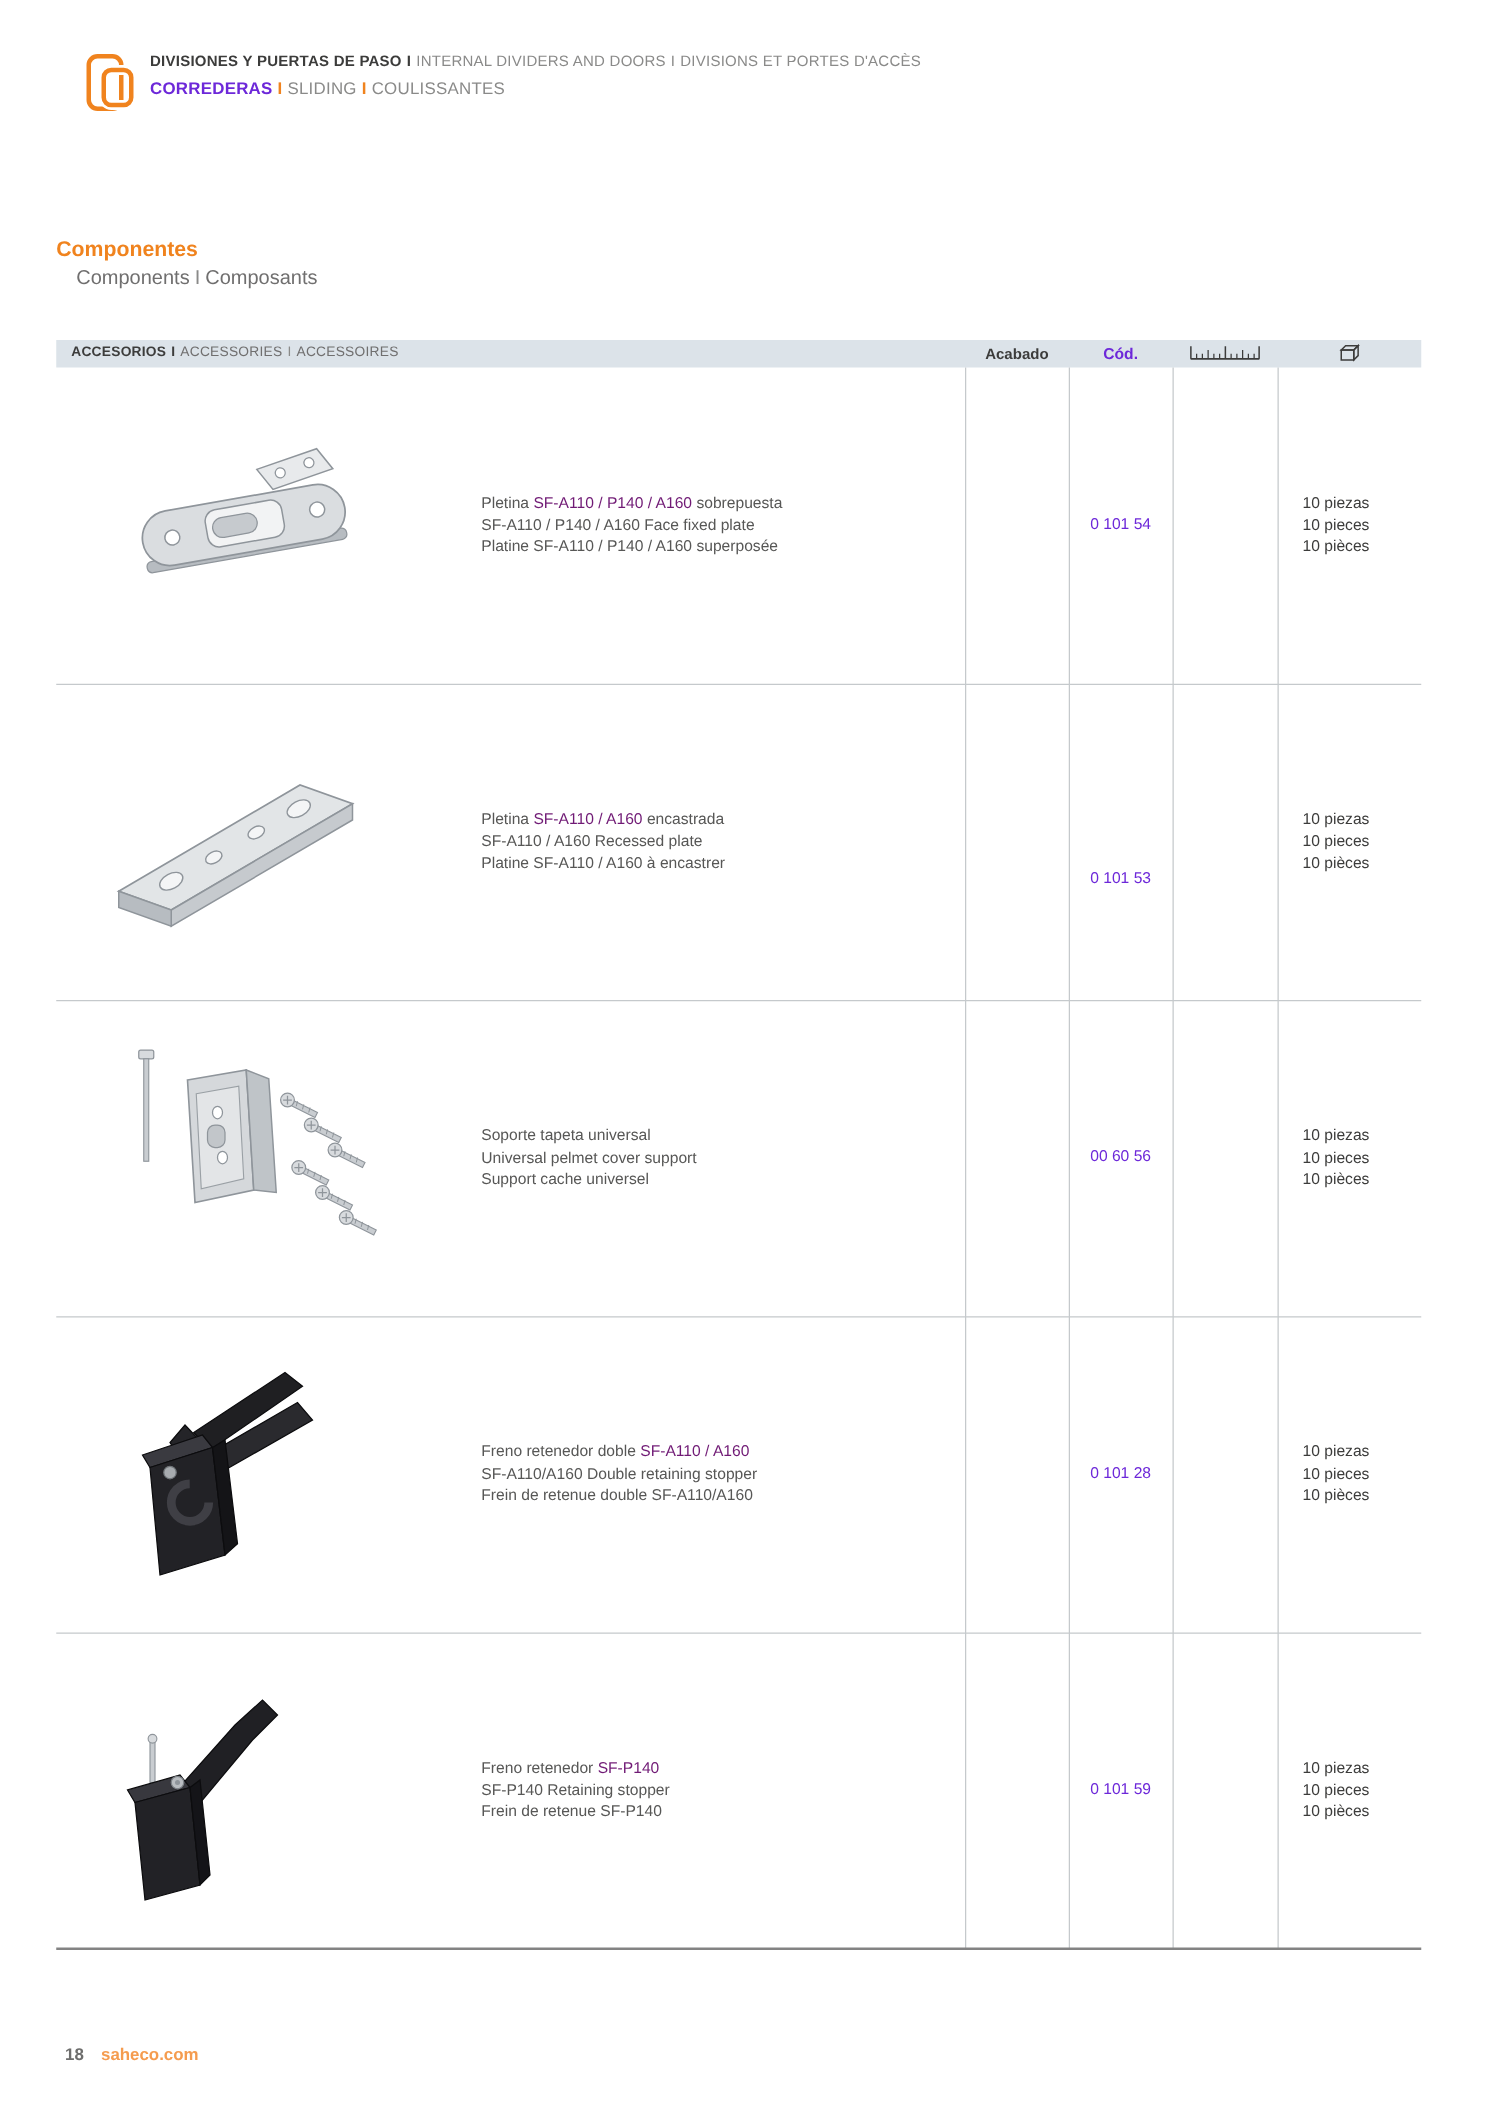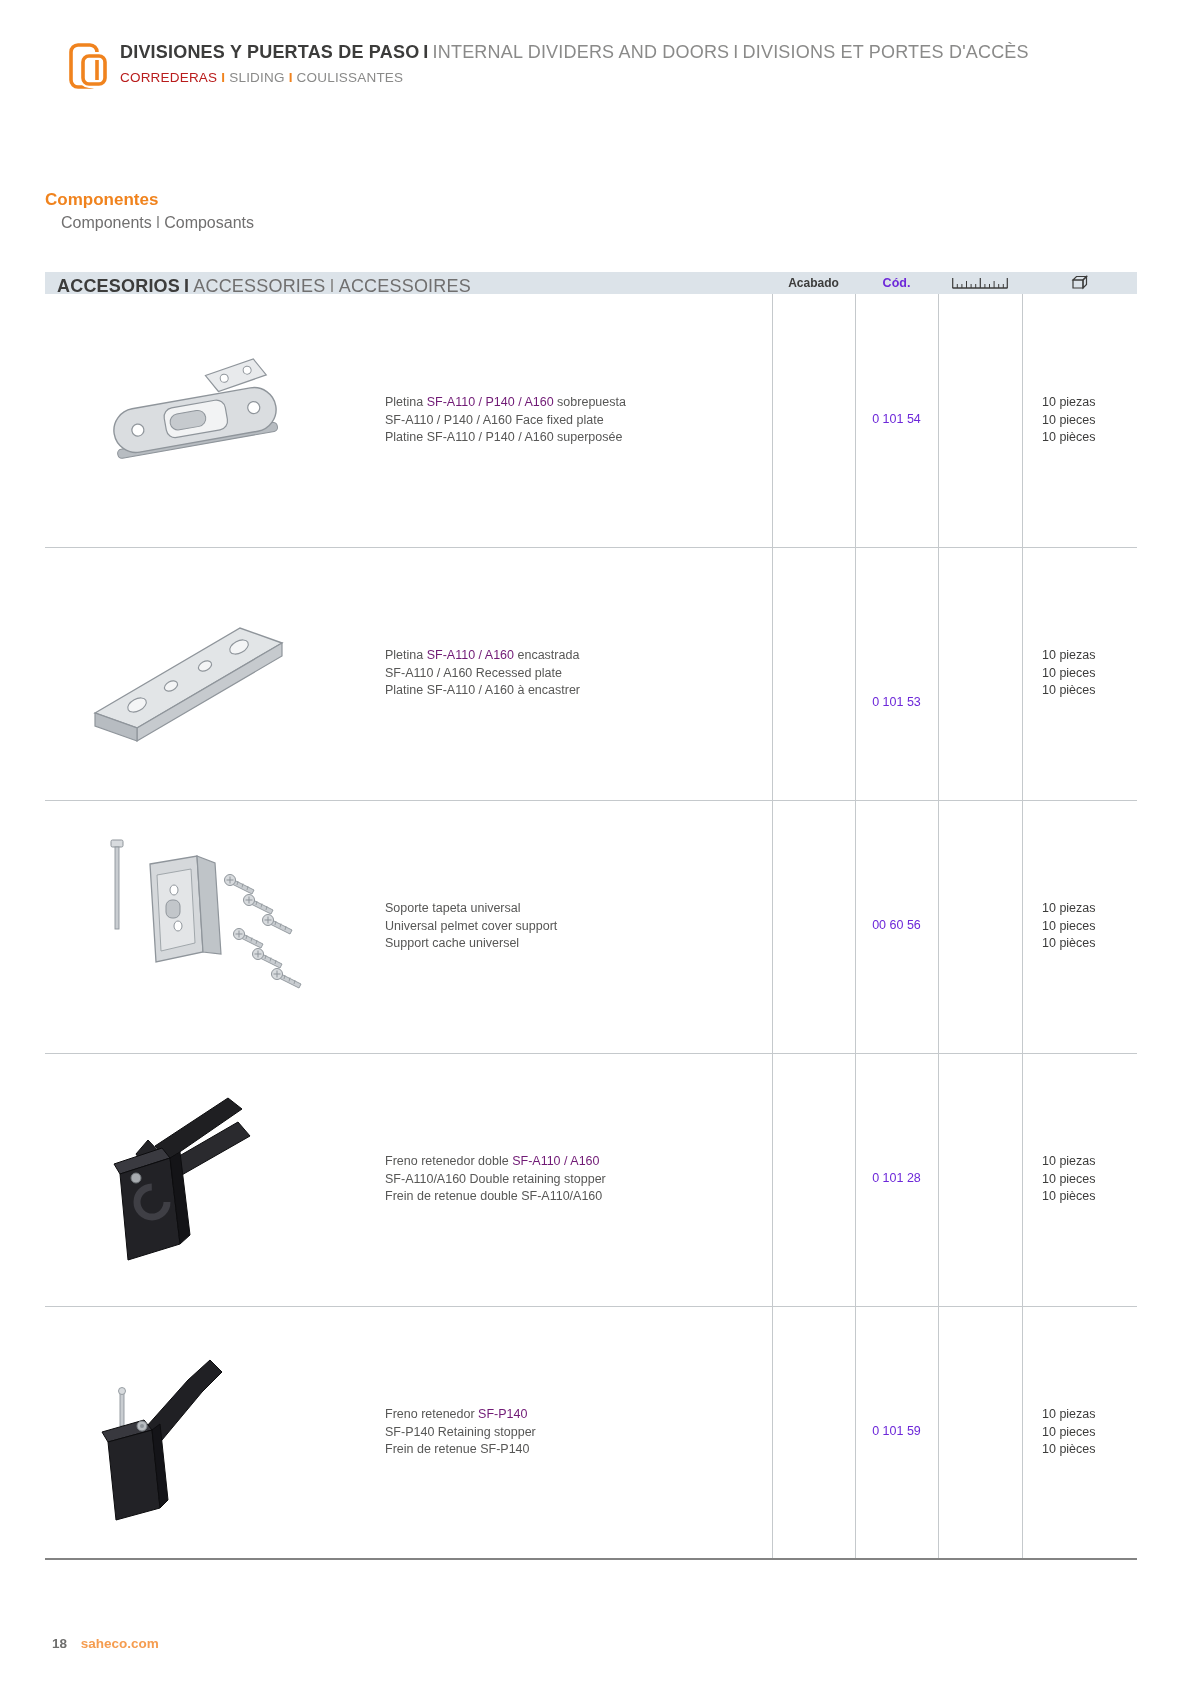--- a/index.html
+++ b/index.html
@@ -6,35 +6,35 @@
   body{
     position:relative;
     width:1190px;height:1683px;
     font-family:"Liberation Sans", sans-serif;
     color:#575756;
     overflow:hidden;
   }
   
   .logo{position:absolute;left:68px;top:42px;width:40px;height:48px;}
   .hdr-text{position:absolute;left:120px;top:42px;white-space:nowrap;}
-  .hdr-title{font-size:18px;letter-spacing:.2px;color:#8a8a89;}
+  .hdr-title{font-size:12px;letter-spacing:.2px;color:#8a8a89;}
   .hdr-title .b{font-weight:bold;color:#3c3c3b;}
   .hdr-sub{margin-top:7px;font-size:13.5px;letter-spacing:.2px;color:#8a8a89;}
-  .hdr-sub .b{font-weight:normal;color:#b91c1c;}
+  .hdr-sub .b{font-weight:bold;color:#6d28d9;}
   .sep-orange{color:#F0831E;font-weight:bold;padding:0 4px;}
   .sep-gray{color:#8a8a89;padding:0 4px;}
   .sep-dark{color:#3c3c3b;font-weight:bold;padding:0 4px;}
 
   
   .section-title{position:absolute;left:45px;top:190px;font-size:17px;font-weight:bold;color:#F0831E;}
   .section-sub{position:absolute;left:61px;top:214px;font-size:16px;color:#706f6f;}
 
   
   .tbl-bar{position:absolute;left:45px;top:272px;width:1092px;height:22px;background:#DCE3E9;}
-  .tbl-bar-title{position:absolute;left:12px;top:4px;font-size:18px;letter-spacing:.2px;color:#706f6f;white-space:nowrap;}
+  .tbl-bar-title{position:absolute;left:12px;top:4px;font-size:11px;letter-spacing:.2px;color:#706f6f;white-space:nowrap;}
   .tbl-bar-title .b{font-weight:bold;color:#3c3c3b;}
   .colhead{position:absolute;top:4px;font-size:12px;font-weight:bold;color:#3c3c3b;text-align:center;}
   .colhead.finish{left:727px;width:83px;}
   .colhead.code{left:810px;width:83px;}
   .colicon{position:absolute;top:3px;text-align:center;}
   .colicon.ruler{left:893px;width:84px;}
   .colicon.pack{left:977px;width:115px;}
 
   .vline{position:absolute;top:294px;height:1265px;width:1px;background:#C5C9CC;}
   .hline{position:absolute;left:45px;width:1092px;height:1px;background:#C5C9CC;}

